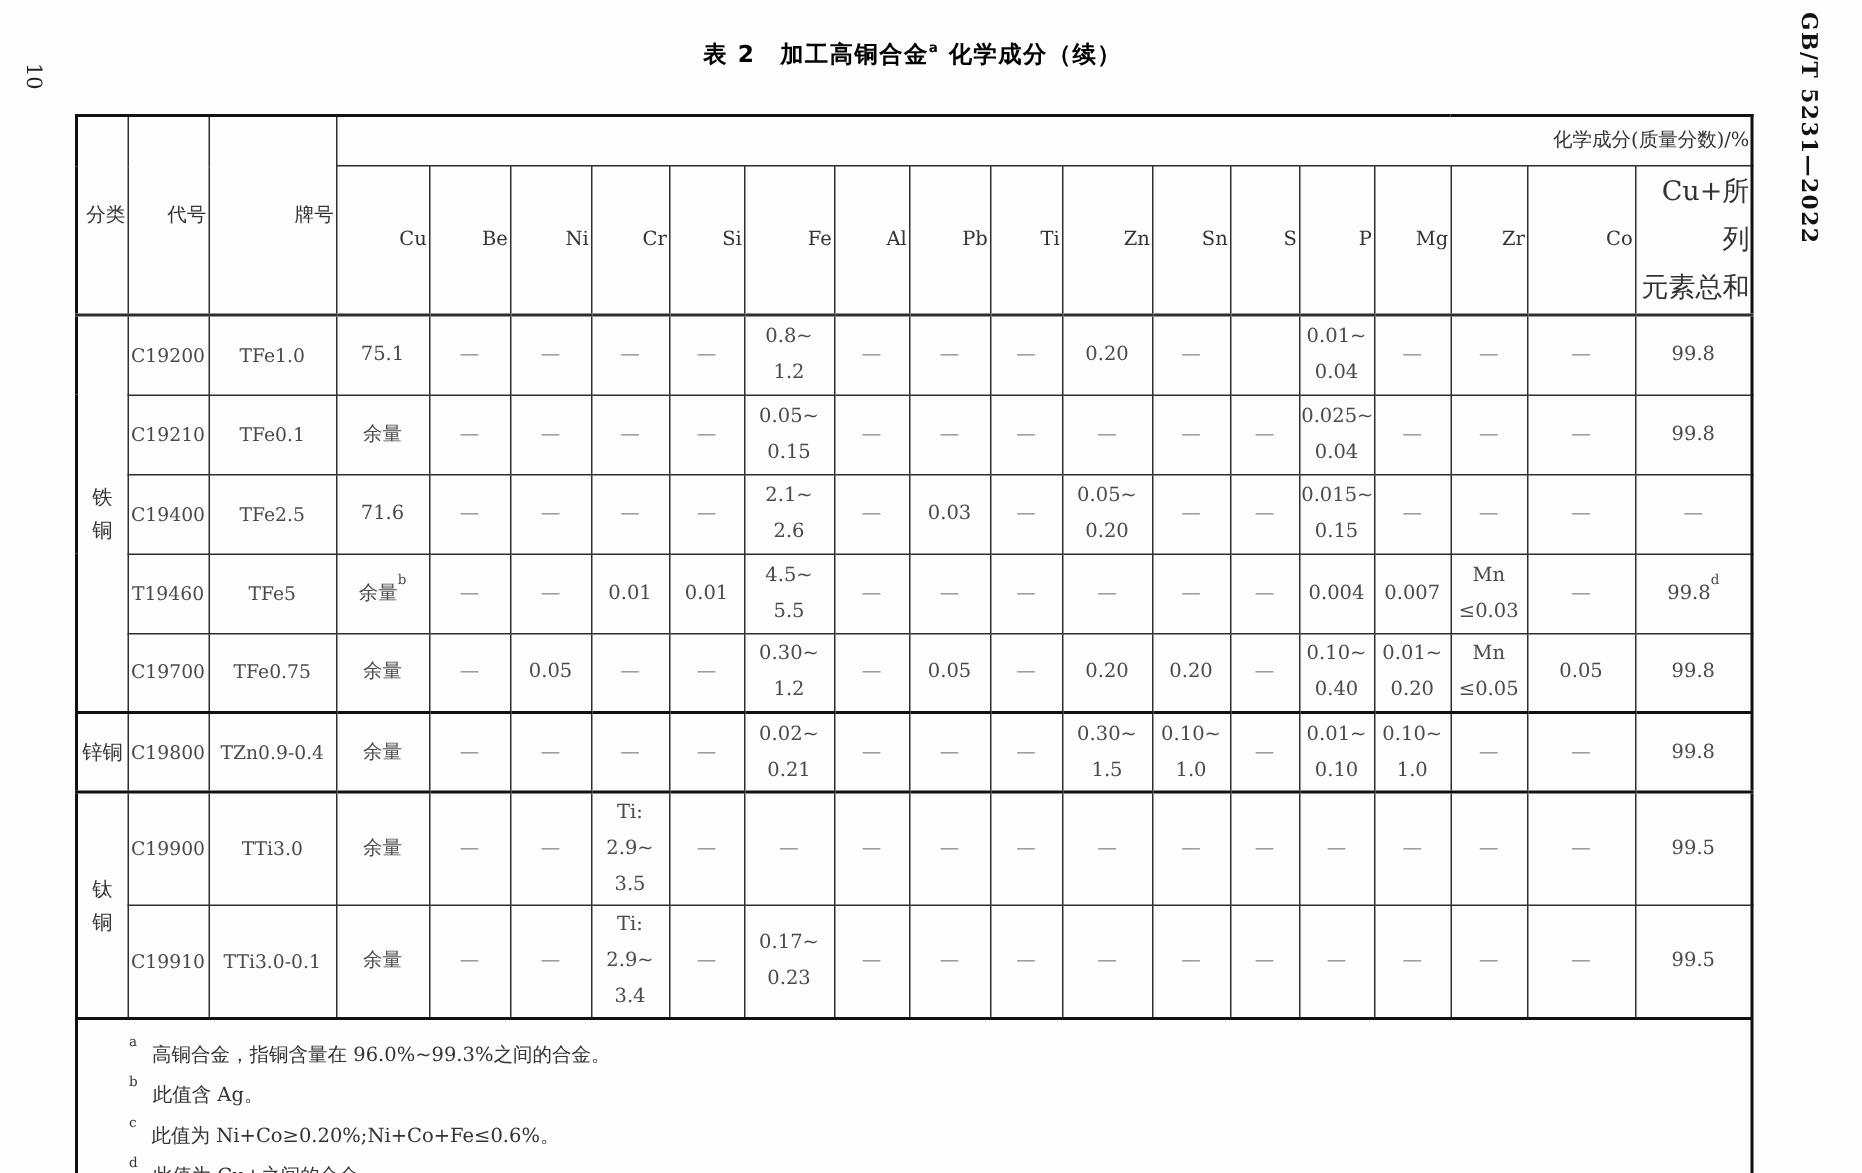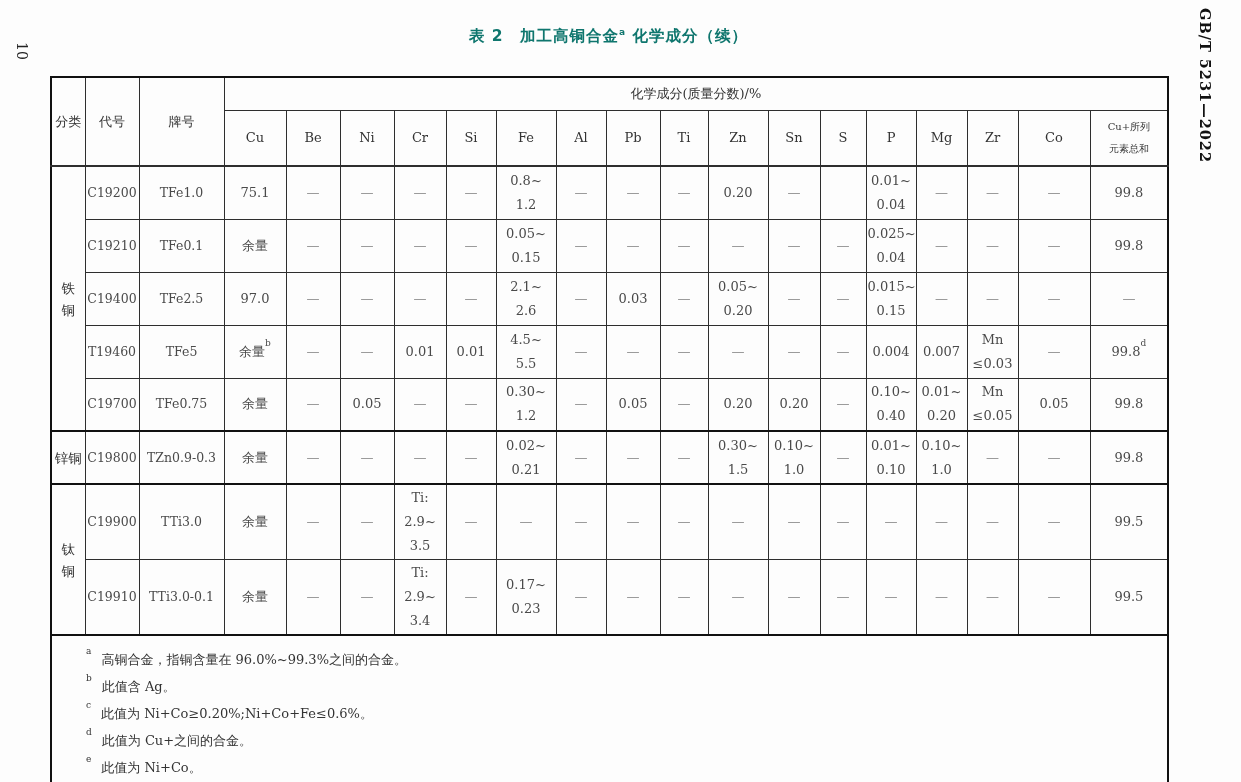--- a/index.html
+++ b/index.html
@@ -14,38 +14,38 @@
     transform:rotate(90deg);transform-origin:0 0;white-space:nowrap;
   }
   .std-ref{
     position:absolute;left:1214px;top:8px;font-size:14.5px;font-weight:bold;color:#111;
     transform:rotate(90deg);transform-origin:0 0;white-space:nowrap;letter-spacing:1px;
   }
   
   .doc-title{
     position:absolute;left:50px;top:26px;width:1117px;text-align:center;
     font-family:"DejaVu Sans","Liberation Sans",sans-serif;
-    font-weight:bold;font-size:15.5px;color:#0f766e;letter-spacing:1px;
+    font-weight:bold;font-size:15.5px;color:#000000;letter-spacing:1px;
   }
   .doc-title sup{font-size:9px;font-weight:bold;}
   
   .table-wrap{position:absolute;left:50px;top:76px;}
   table{
     border-collapse:collapse;table-layout:fixed;width:1117px;
     border:2px solid #111;
   }
   th,td{
     border:1px solid #2e2e2e;text-align:center;vertical-align:middle;
     font-size:13px;font-weight:normal;line-height:24px;padding:1px 1px;
     white-space:pre-line;overflow:hidden;color:#4a4a4a;
   }
-  thead th{color:#333;height:52px;border-bottom-width:2px;}
+  thead th{color:#333;height:52px;border-bottom-width:2px;text-align:right;}
   thead tr.top th{height:30px;}
   thead th.span-h{border-bottom-width:1px;}
-  thead th.total-h{line-height:22px;font-size:10px;}
+  thead th.total-h{line-height:32px;font-size:18px;}
   tbody tr{height:53px;}
   tbody tr.tall{height:74px;}
   tbody tr.group-start td{border-top:2px solid #111;}
   td.dash{color:#8a8a8a;}
   td.category{font-size:13.5px;color:#333;line-height:22px;padding:0;}
   td.code{font-size:12.5px;letter-spacing:0;}
   td.name{font-size:12.5px;}
   td sup,.fn sup{font-size:9px;line-height:0;position:relative;top:-4px;color:#4a4a4a;}
   tfoot td.footnotes{
     border-top:2px solid #111;text-align:left;vertical-align:top;
@@ -159,21 +159,21 @@
           <td class="val">0.025~
 0.04</td>
           <td class="val dash">—</td>
           <td class="val dash">—</td>
           <td class="val dash">—</td>
           <td class="val">99.8</td>
         </tr>
         <tr>
           <td class="code">C19400</td>
           <td class="name">TFe2.5</td>
-          <td class="val">97.0</td>
+          <td class="val">71.6</td>
           <td class="val dash">—</td>
           <td class="val dash">—</td>
           <td class="val dash">—</td>
           <td class="val dash">—</td>
           <td class="val">2.1~
 2.6</td>
           <td class="val dash">—</td>
           <td class="val">0.03</td>
           <td class="val dash">—</td>
           <td class="val">0.05~
@@ -231,21 +231,21 @@
           <td class="val">0.01~
 0.20</td>
           <td class="val">Mn
 ≤0.05</td>
           <td class="val">0.05</td>
           <td class="val">99.8</td>
         </tr>
         <tr class="group-start">
           <td class="category" rowspan="1">锌铜</td>
           <td class="code">C19800</td>
-          <td class="name">TZn0.9-0.3</td>
+          <td class="name">TZn0.9-0.4</td>
           <td class="val">余量</td>
           <td class="val dash">—</td>
           <td class="val dash">—</td>
           <td class="val dash">—</td>
           <td class="val dash">—</td>
           <td class="val">0.02~
 0.21</td>
           <td class="val dash">—</td>
           <td class="val dash">—</td>
           <td class="val dash">—</td>

